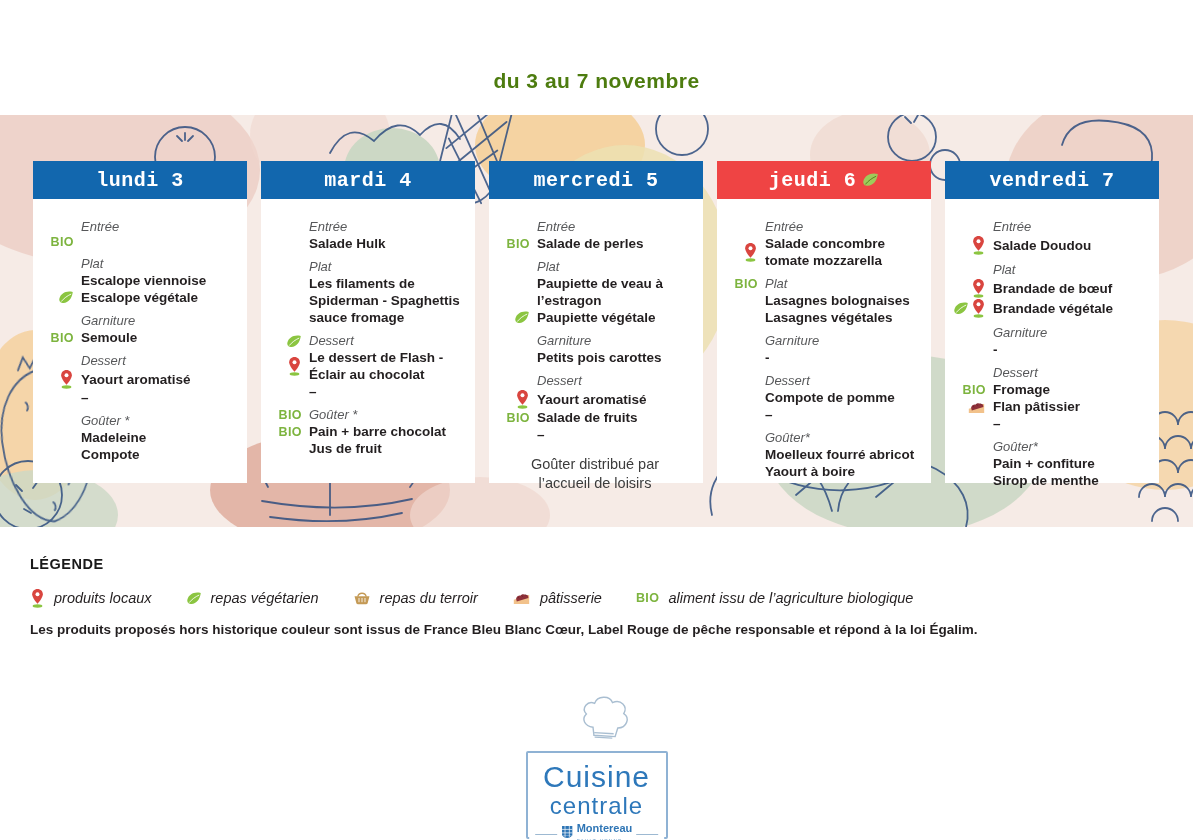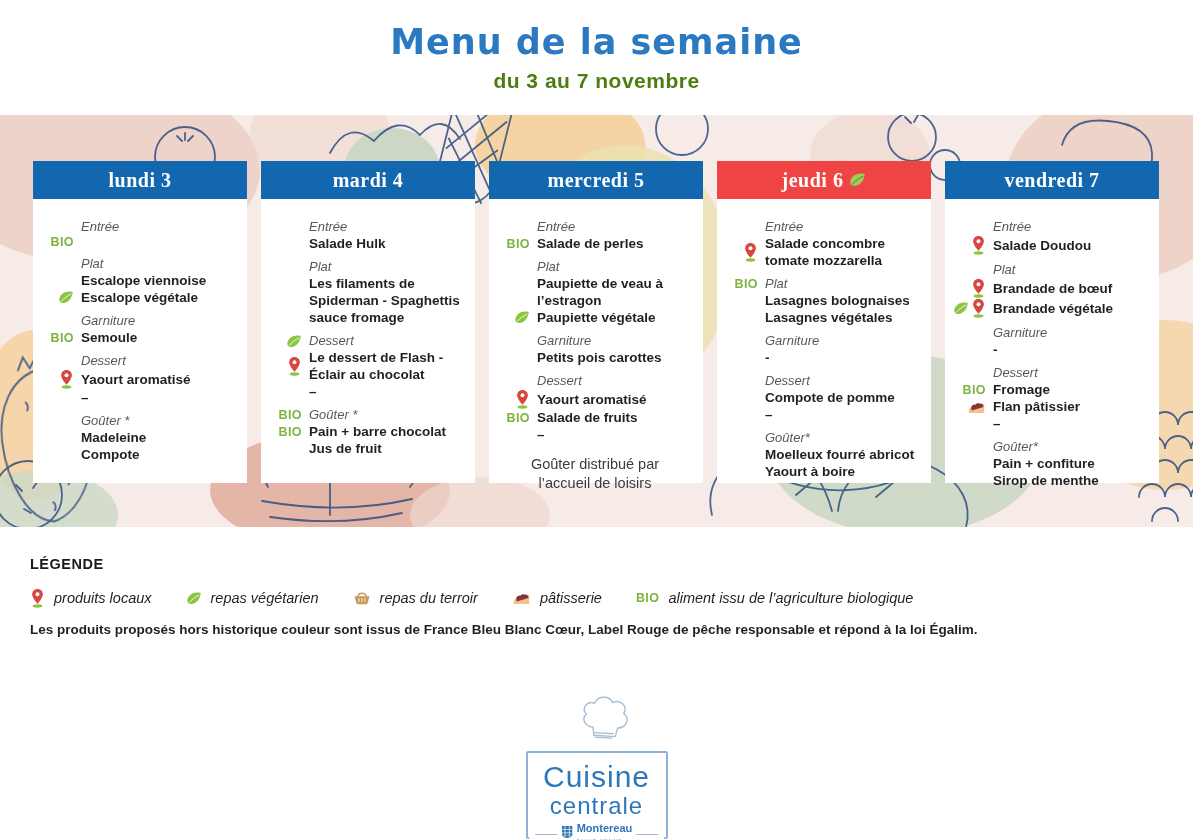--- a/index.html
+++ b/index.html
@@ -10,21 +10,21 @@
     font-family:"DejaVu Sans",sans-serif;font-weight:bold;font-size:35px;color:#2b7ac1;letter-spacing:1px;}
   .page-subtitle{position:absolute;top:69px;left:0;width:100%;text-align:center;
     font-weight:bold;font-size:21px;color:#4d7c0f;letter-spacing:.5px;}
   
   .band{position:absolute;top:115px;left:0;width:1193px;height:412px;background:#f6ebe6;}
   .band svg{display:block;}
   
   .cards{position:absolute;top:161px;left:0;width:1193px;height:330px;}
   .day-card{position:absolute;top:0;width:214px;height:322px;background:#fff;}
   .day-header{height:38px;background:#1267ae;color:#fff;display:flex;align-items:center;justify-content:center;gap:6px;
-    font-family:Liberation Serif, serif;font-weight:bold;font-size:20px;letter-spacing:.5px;}
+    font-family:Liberation Mono, monospace;font-weight:bold;font-size:20px;letter-spacing:.5px;}
   .day-header.green{background:#ef4444;}
   .day-body{padding:20px 6px 0 4px;}
   .row{display:grid;grid-template-columns:44px 1fr;align-items:center;}
   .cell-icons{display:flex;justify-content:flex-end;align-items:center;gap:2px;padding-right:7px;}
   .course{margin-bottom:7px;}
   .course-label{font-style:italic;color:#57585a;font-size:13px;line-height:16px;}
   .item-text{font-weight:bold;color:#231f20;font-size:13.5px;line-height:17px;}
   .bio-txt{font-weight:bold;color:#7db43f;font-size:12.5px;letter-spacing:.4px;}
   .day-note{margin-top:12px;text-align:center;color:#3c3c3c;font-size:14.5px;line-height:19px;padding:0 14px;}
   .icon-wrap{display:inline-flex;align-items:center;}
@@ -51,21 +51,20 @@
   .montereau::before,.montereau::after{content:"";width:22px;height:1px;background:#9db9d2;display:block;}
   .city-wrap{text-align:left;line-height:10px;}
   .city-name{font-weight:bold;font-size:11px;color:#2e75b5;text-align:right;}
   .city-sub{font-size:5px;letter-spacing:1px;color:#7fa8cd;}
 </style>
 </head>
 <body>
 
 <div class="page">
 
-  <div class="page-title">Menu de la semaine</div>
   <div class="page-subtitle">du 3 au 7 novembre</div>
 
   <div class="band">
     <svg width="1193" height="412" viewBox="0 0 1193 412">
       <ellipse cx="100" cy="55" rx="160" ry="95" fill="#e8c0b4" opacity=".55"></ellipse>
       <ellipse cx="320" cy="20" rx="70" ry="55" fill="#f0d7cf" opacity=".6"></ellipse>
       <ellipse cx="392" cy="55" rx="48" ry="42" fill="#ccd8c5"></ellipse>
       <ellipse cx="560" cy="30" rx="85" ry="55" fill="#f5d3a2"></ellipse>
       <ellipse cx="625" cy="155" rx="105" ry="125" fill="#ece0b2" opacity=".85"></ellipse>
       <ellipse cx="870" cy="40" rx="60" ry="45" fill="#f0d8ce" opacity=".7"></ellipse>

